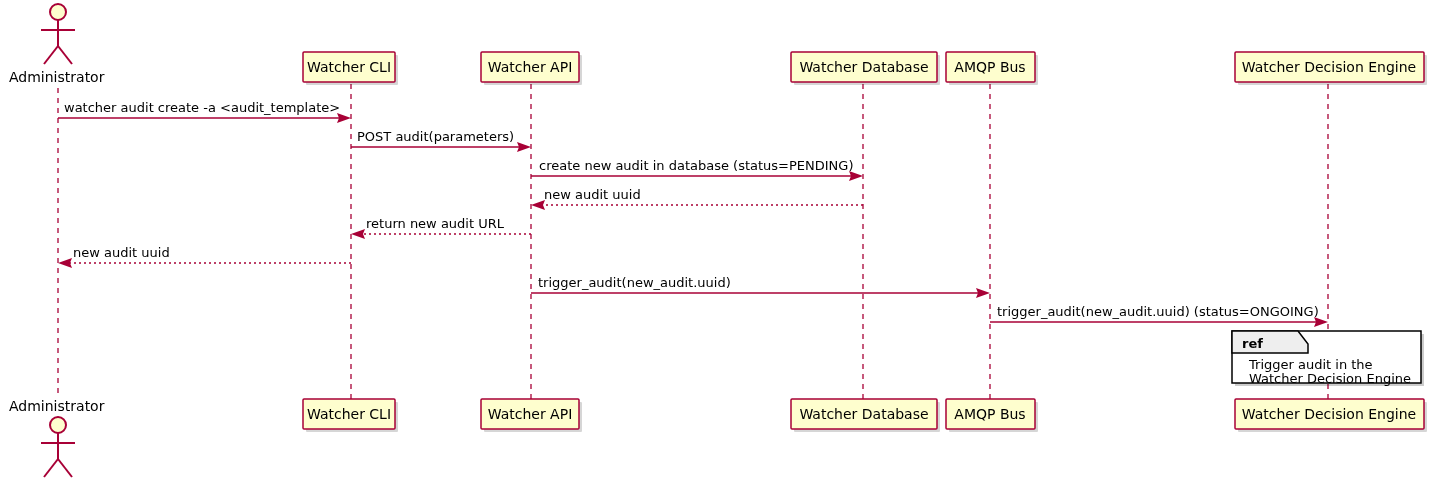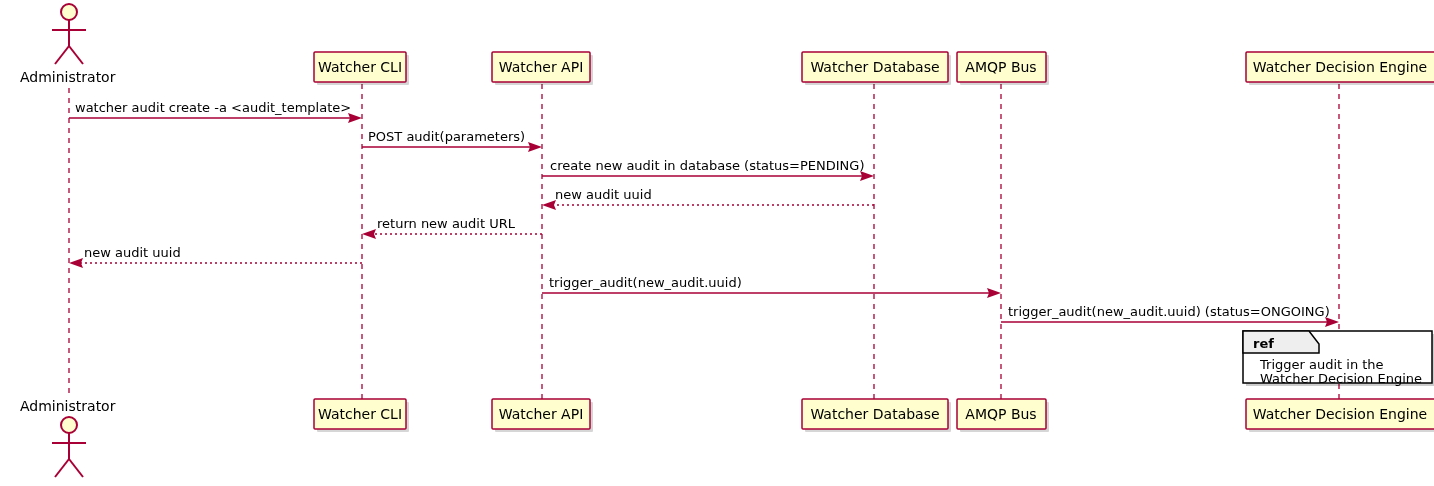--- a/index.html
+++ b/index.html
@@ -9,21 +9,21 @@
   }
   body {
     width: 1434px;
     height: 486px;
     position: relative;
     overflow: hidden;
     font-family: "DejaVu Sans", sans-serif;
   }
   #canvas {
     position: absolute;
-    left: 12px; top: 0;
+    left: 1px; top: 0;
     width: 1161px;
     height: 486px;
   }
   svg.diagram {
     position: absolute;
     left: 0; top: 0;
     width: 1434px;
     height: 486px;
   }
   .msg-label, .participant-label, .actor-label, .ref-title, .ref-line {

